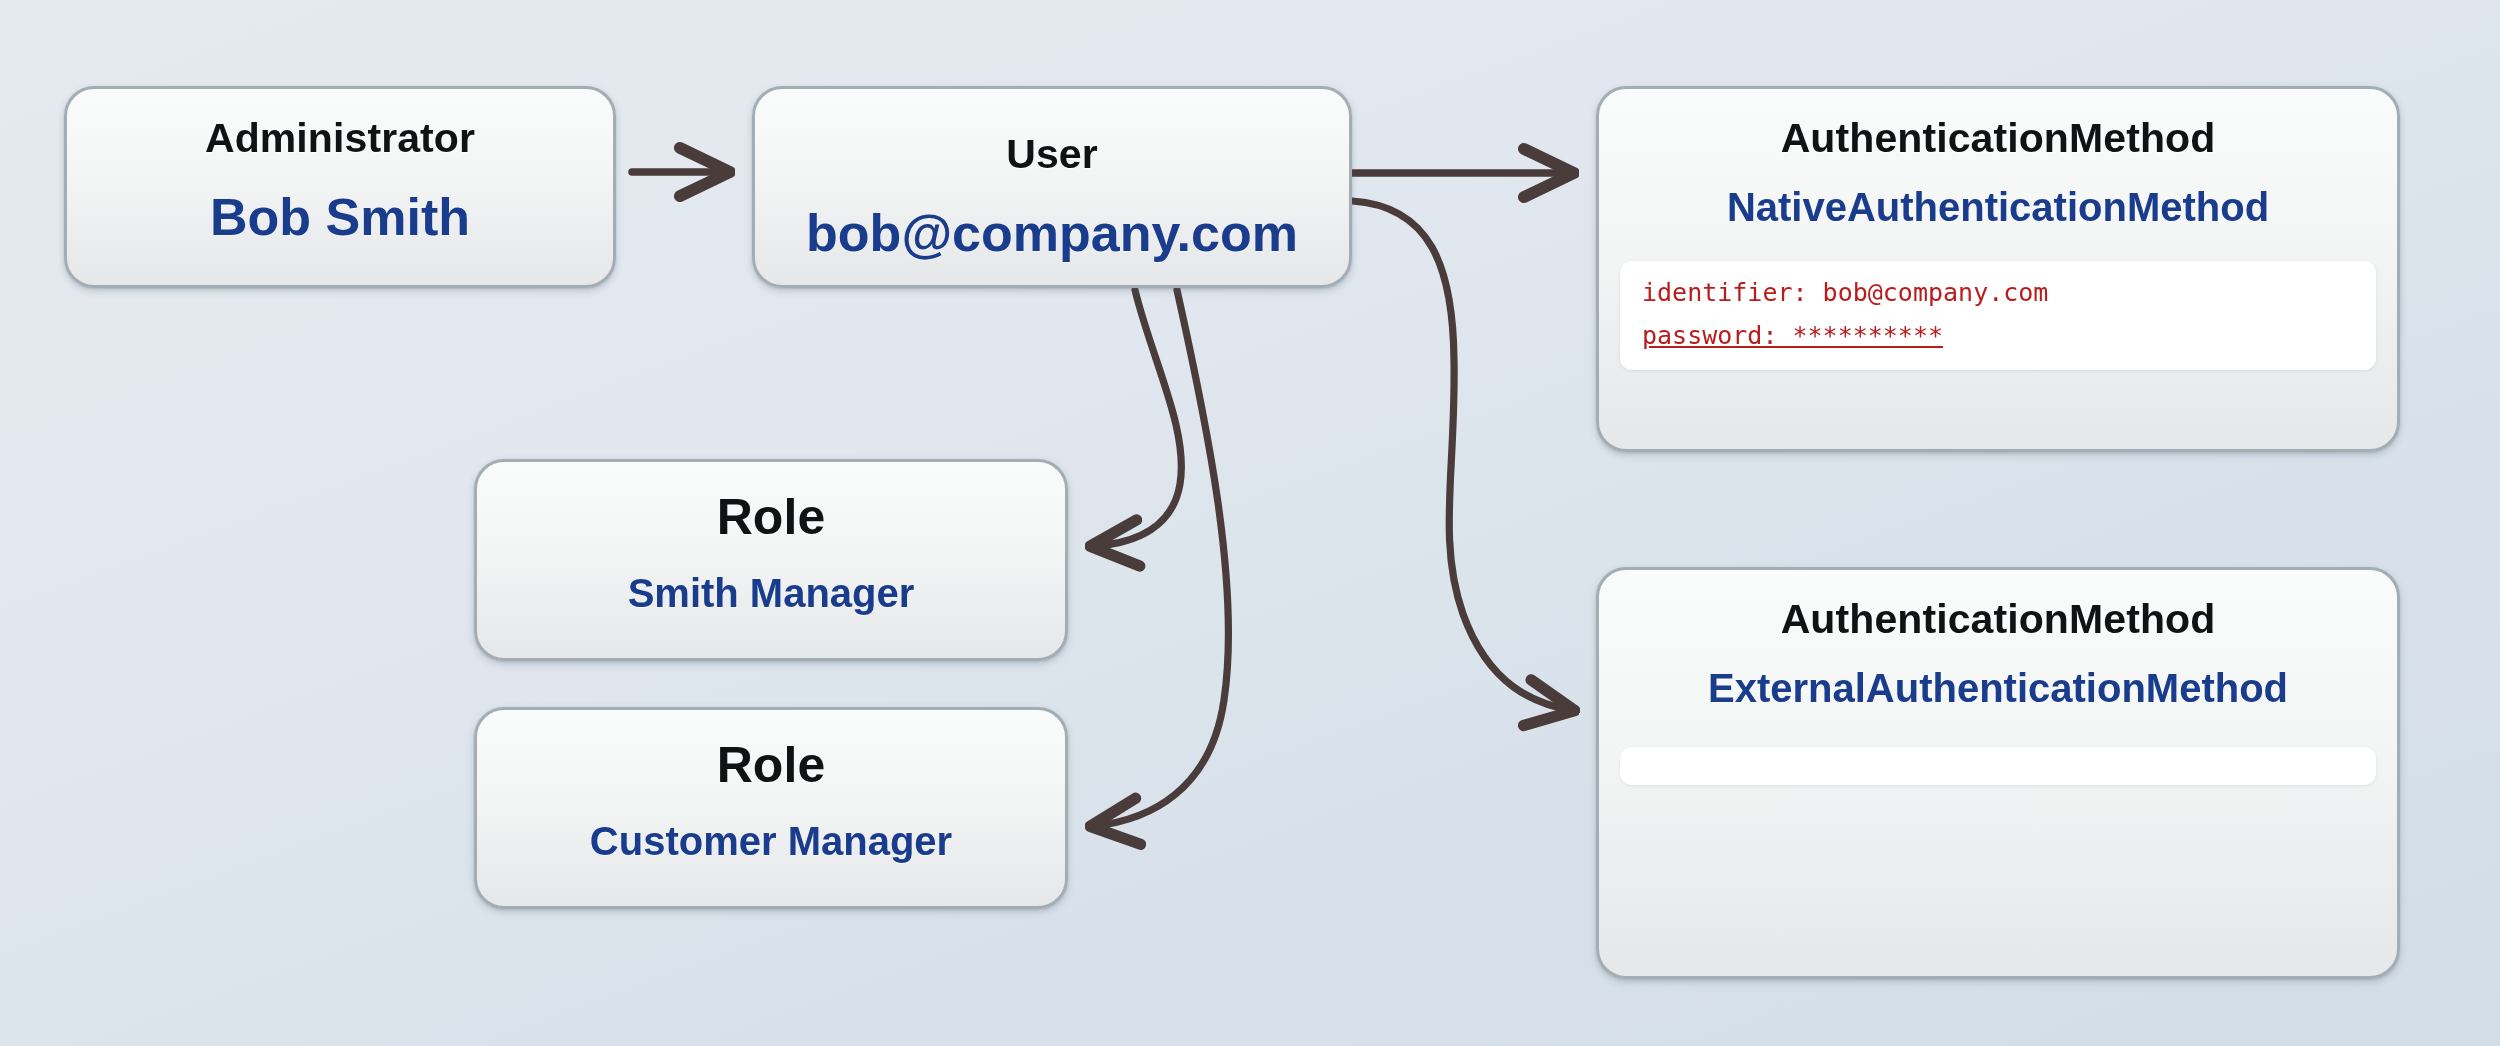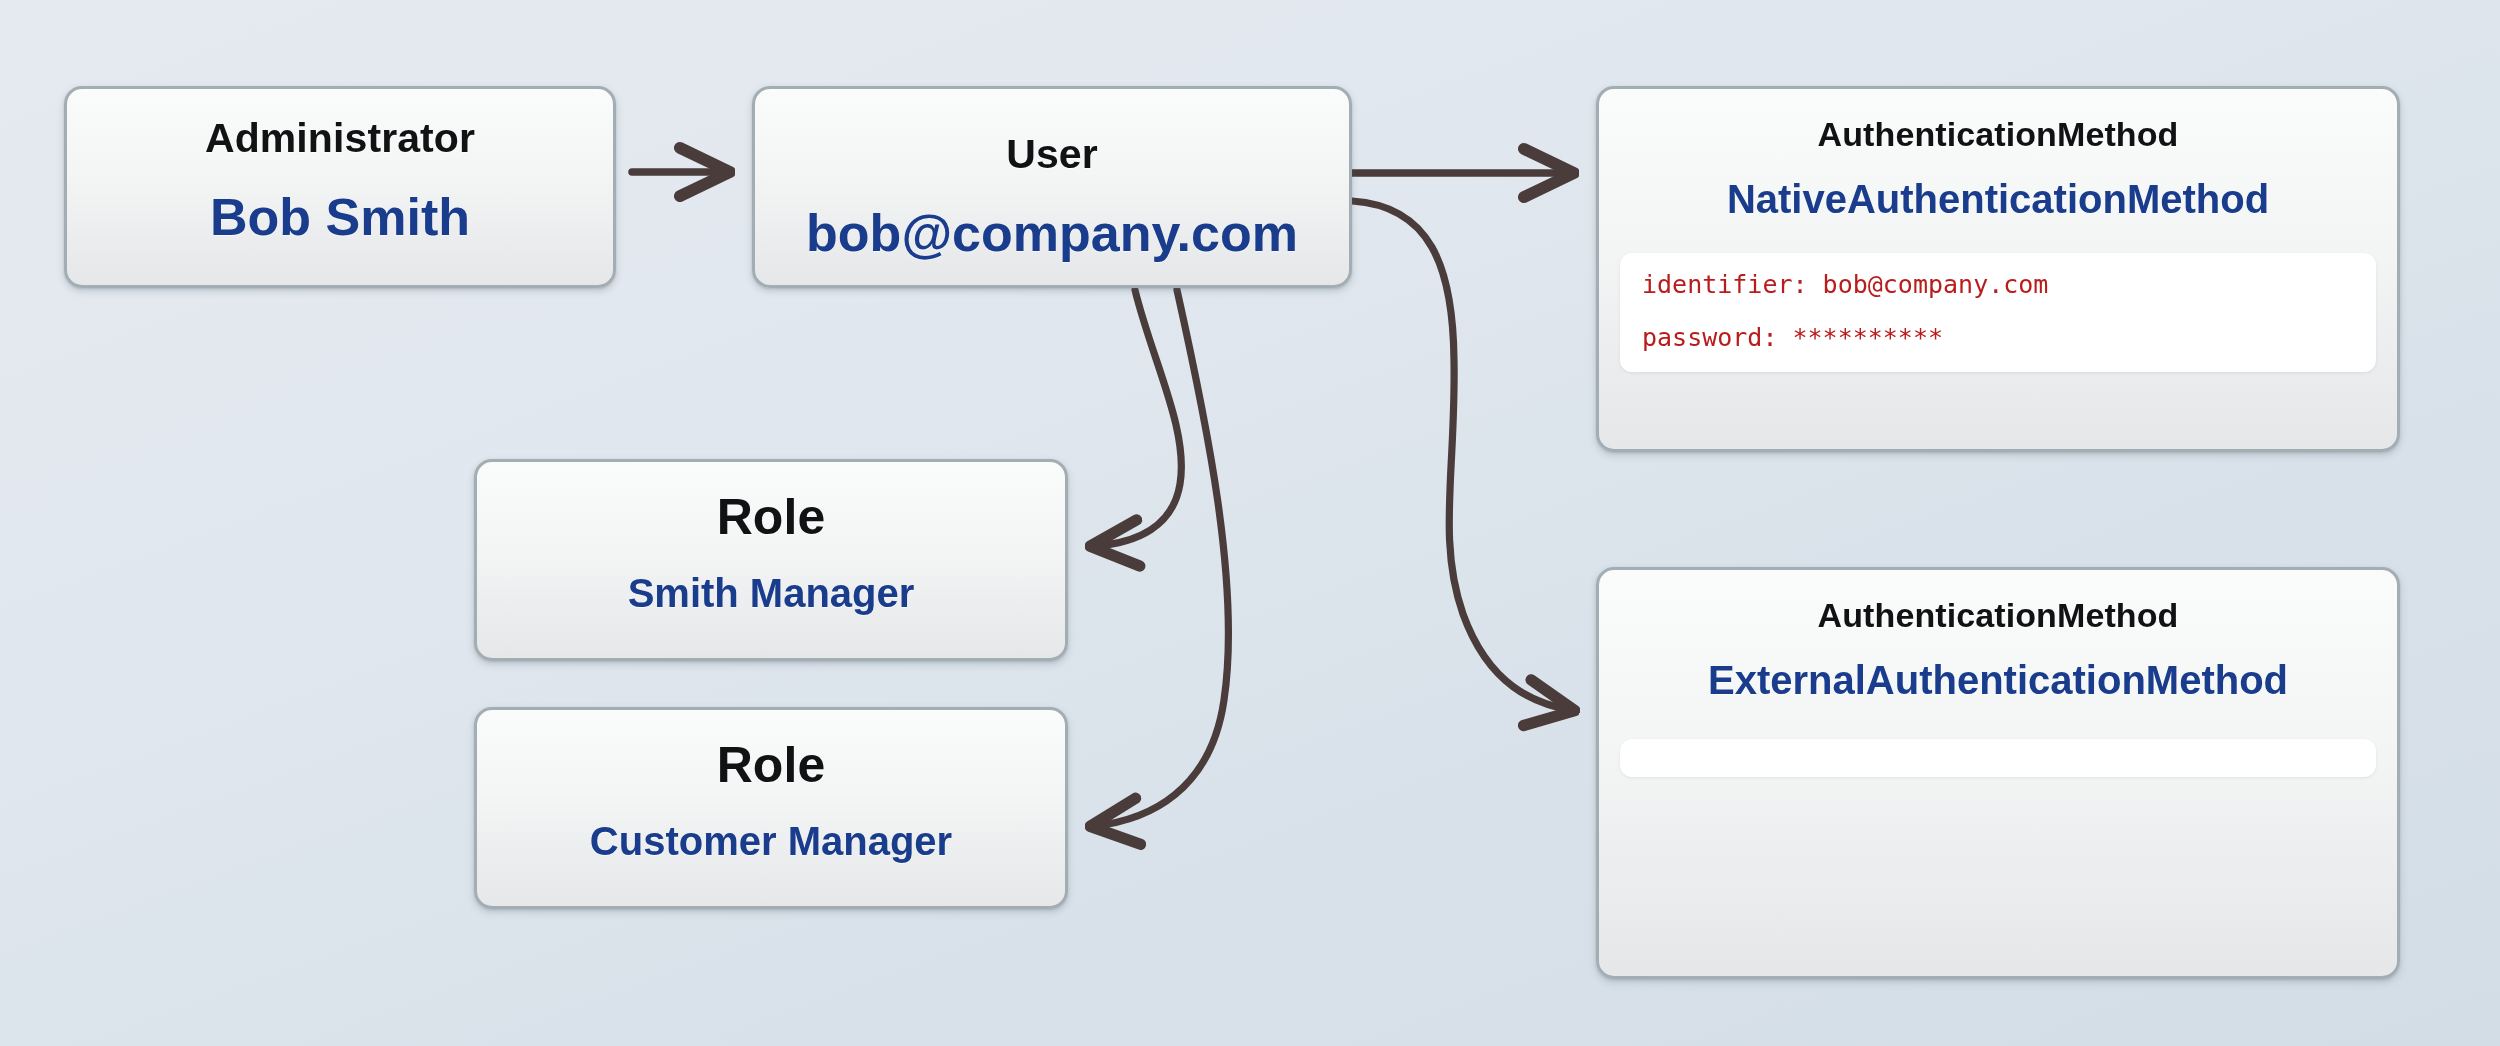--- a/index.html
+++ b/index.html
@@ -22,21 +22,21 @@
     left: 0;
     top: 0;
     width: 2500px;
     height: 1046px;
     pointer-events: none;
   }
   .node {
     position: absolute;
     box-sizing: border-box;
     border: 3px solid #a3adb4;
-    border-radius: 18px;
+    border-radius: 30px;
     background: linear-gradient(180deg, #fafbfb 0%, #f4f5f5 42%, #ebeced 78%, #e6e7e8 100%);
     box-shadow: 0 3px 7px rgba(80,95,110,0.26), 0 1px 2px rgba(80,95,110,0.18);
     display: flex;
     flex-direction: column;
     align-items: center;
   }
   .node-type {
     color: #101214;
     font-weight: bold;
     letter-spacing: 0.1px;
@@ -60,42 +60,42 @@
     padding: 18px 22px 20px 22px;
   }
   .detail-line {
     font-family: "DejaVu Sans Mono", "Liberation Mono", monospace;
     color: #b91c1c;
     font-size: 25px;
     line-height: 1.12;
     white-space: pre;
     letter-spacing: 0px;
   }
-  .detail-line + .detail-line { margin-top: 25px; }
+  .detail-line + .detail-line { margin-top: 15px; text-decoration: underline; }
 
   
   #node-administrator { left: 64px;   top: 86px;  width: 552px; height: 202px; padding-top: 26px; }
   #node-user          { left: 752px;  top: 86px;  width: 600px; height: 202px; padding-top: 42px; }
   #node-role-order    { left: 474px;  top: 459px; width: 594px; height: 202px; padding-top: 26px; }
   #node-role-customer { left: 474px;  top: 707px; width: 594px; height: 202px; padding-top: 26px; }
   #node-auth-native   { left: 1596px; top: 86px;  width: 804px; height: 366px; padding-top: 26px; }
   #node-auth-external { left: 1596px; top: 567px; width: 804px; height: 412px; padding-top: 26px; }
 
   #node-administrator .node-type,
   #node-user .node-type { font-size: 41px; }
   #node-administrator .node-label,
   #node-user .node-label { font-size: 52px; margin-top: 25px; }
 
   #node-role-order .node-type,
   #node-role-customer .node-type { font-size: 50px; }
   #node-role-order .node-label,
   #node-role-customer .node-label { font-size: 40px; margin-top: 25px; }
 
   #node-auth-native .node-type,
-  #node-auth-external .node-type { font-size: 34px; }
+  #node-auth-external .node-type { font-size: 41px; }
   #node-auth-native .node-label,
   #node-auth-external .node-label { font-size: 40px; margin-top: 23px; }
 
   #node-auth-native .detail-box { margin-top: 31px; }
   #node-auth-external .detail-box { margin-top: 36px; }
 </style>
 </head>
 <body>
 
 <div id="canvas">

